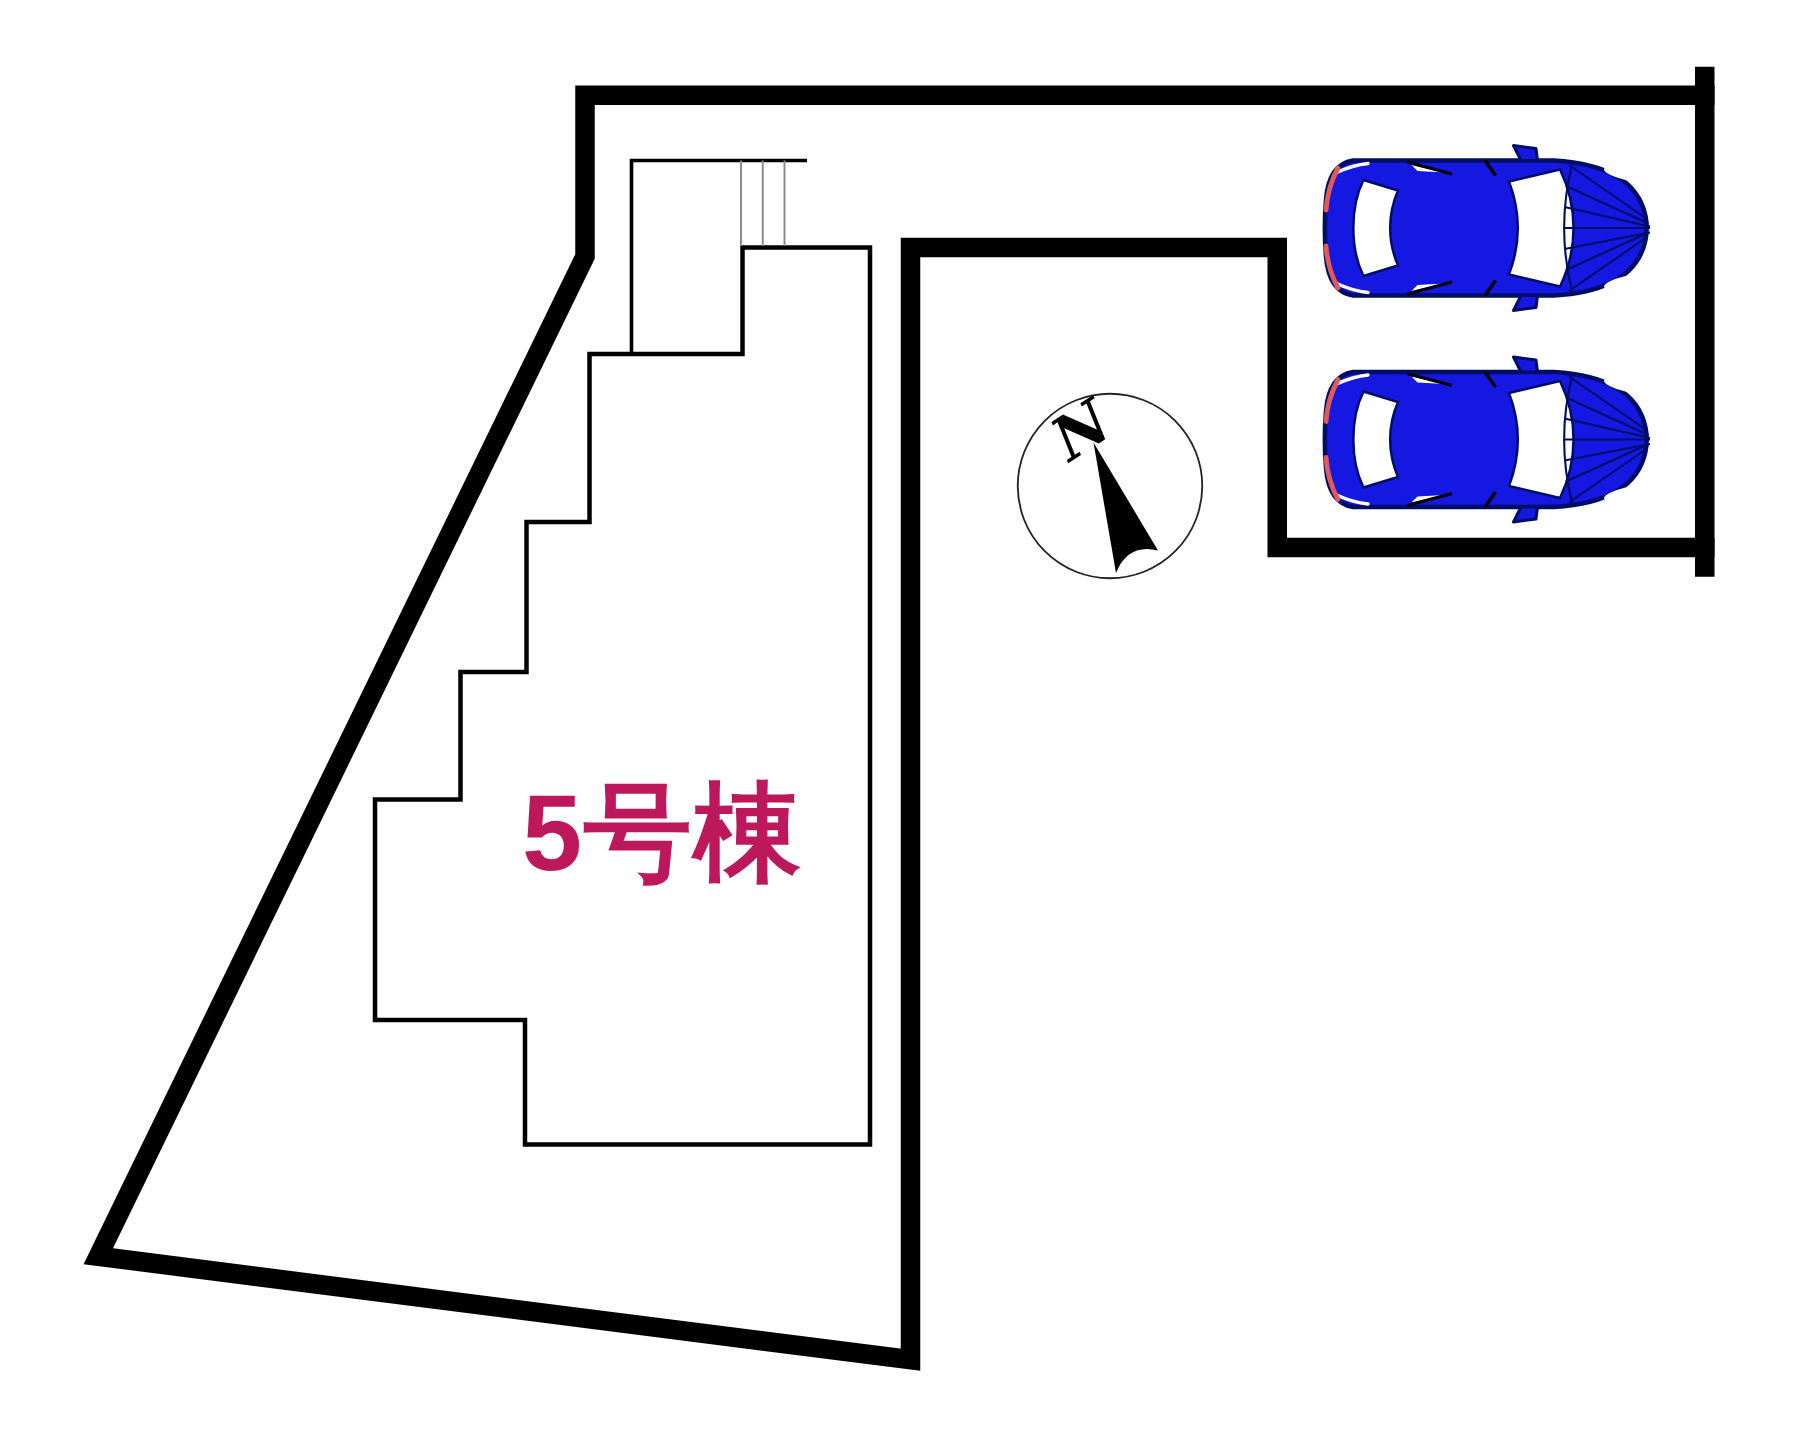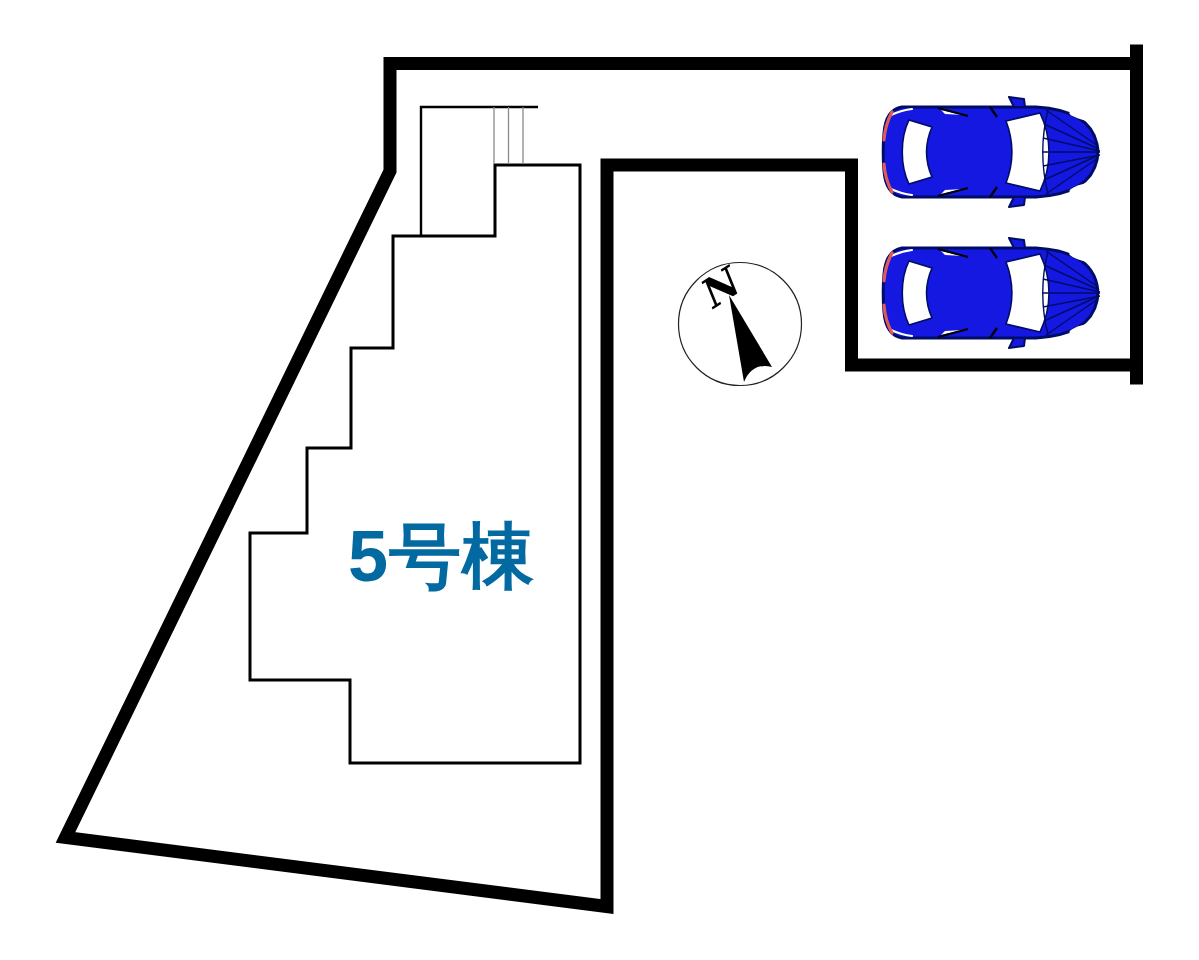--- a/index.html
+++ b/index.html
@@ -20,21 +20,21 @@
   .compass-n{font-family:"DejaVu Serif", serif;font-style:italic;font-weight:600;font-size:40px;fill:#000;}
   .car-body{fill:var(--car-body,#1518e0);stroke:var(--car-outline,#000d66);stroke-width:3;stroke-linejoin:round;}
   .car-glass{fill:#ffffff;stroke:var(--car-outline,#000d66);stroke-width:1.6;}
   .car-detail{fill:none;stroke:var(--car-outline,#000d66);stroke-width:1.4;}
   .car-pillar{fill:none;stroke:#000;stroke-width:2.2;}
   .car-white{fill:#ffffff;stroke:none;}
   .car-white-line{fill:none;stroke:#ffffff;stroke-width:2.2;stroke-linecap:round;}
   .car-tail{fill:none;stroke:var(--tail-light,#e05a5a);stroke-width:3.2;stroke-linecap:round;}
   .building-label{
     position:absolute;left:348px;top:520px;
-    font-size:72px;font-weight:700;color:#0369a1;
+    font-size:72px;font-weight:700;color:#be185d;
     line-height:1;white-space:nowrap;letter-spacing:1px;
   }
 </style>
 </head>
 <body>
 
 <div class="canvas">
 
   <svg class="plan-svg" width="1199" height="960" viewBox="0 0 1199 960" xmlns="http://www.w3.org/2000/svg">
 

